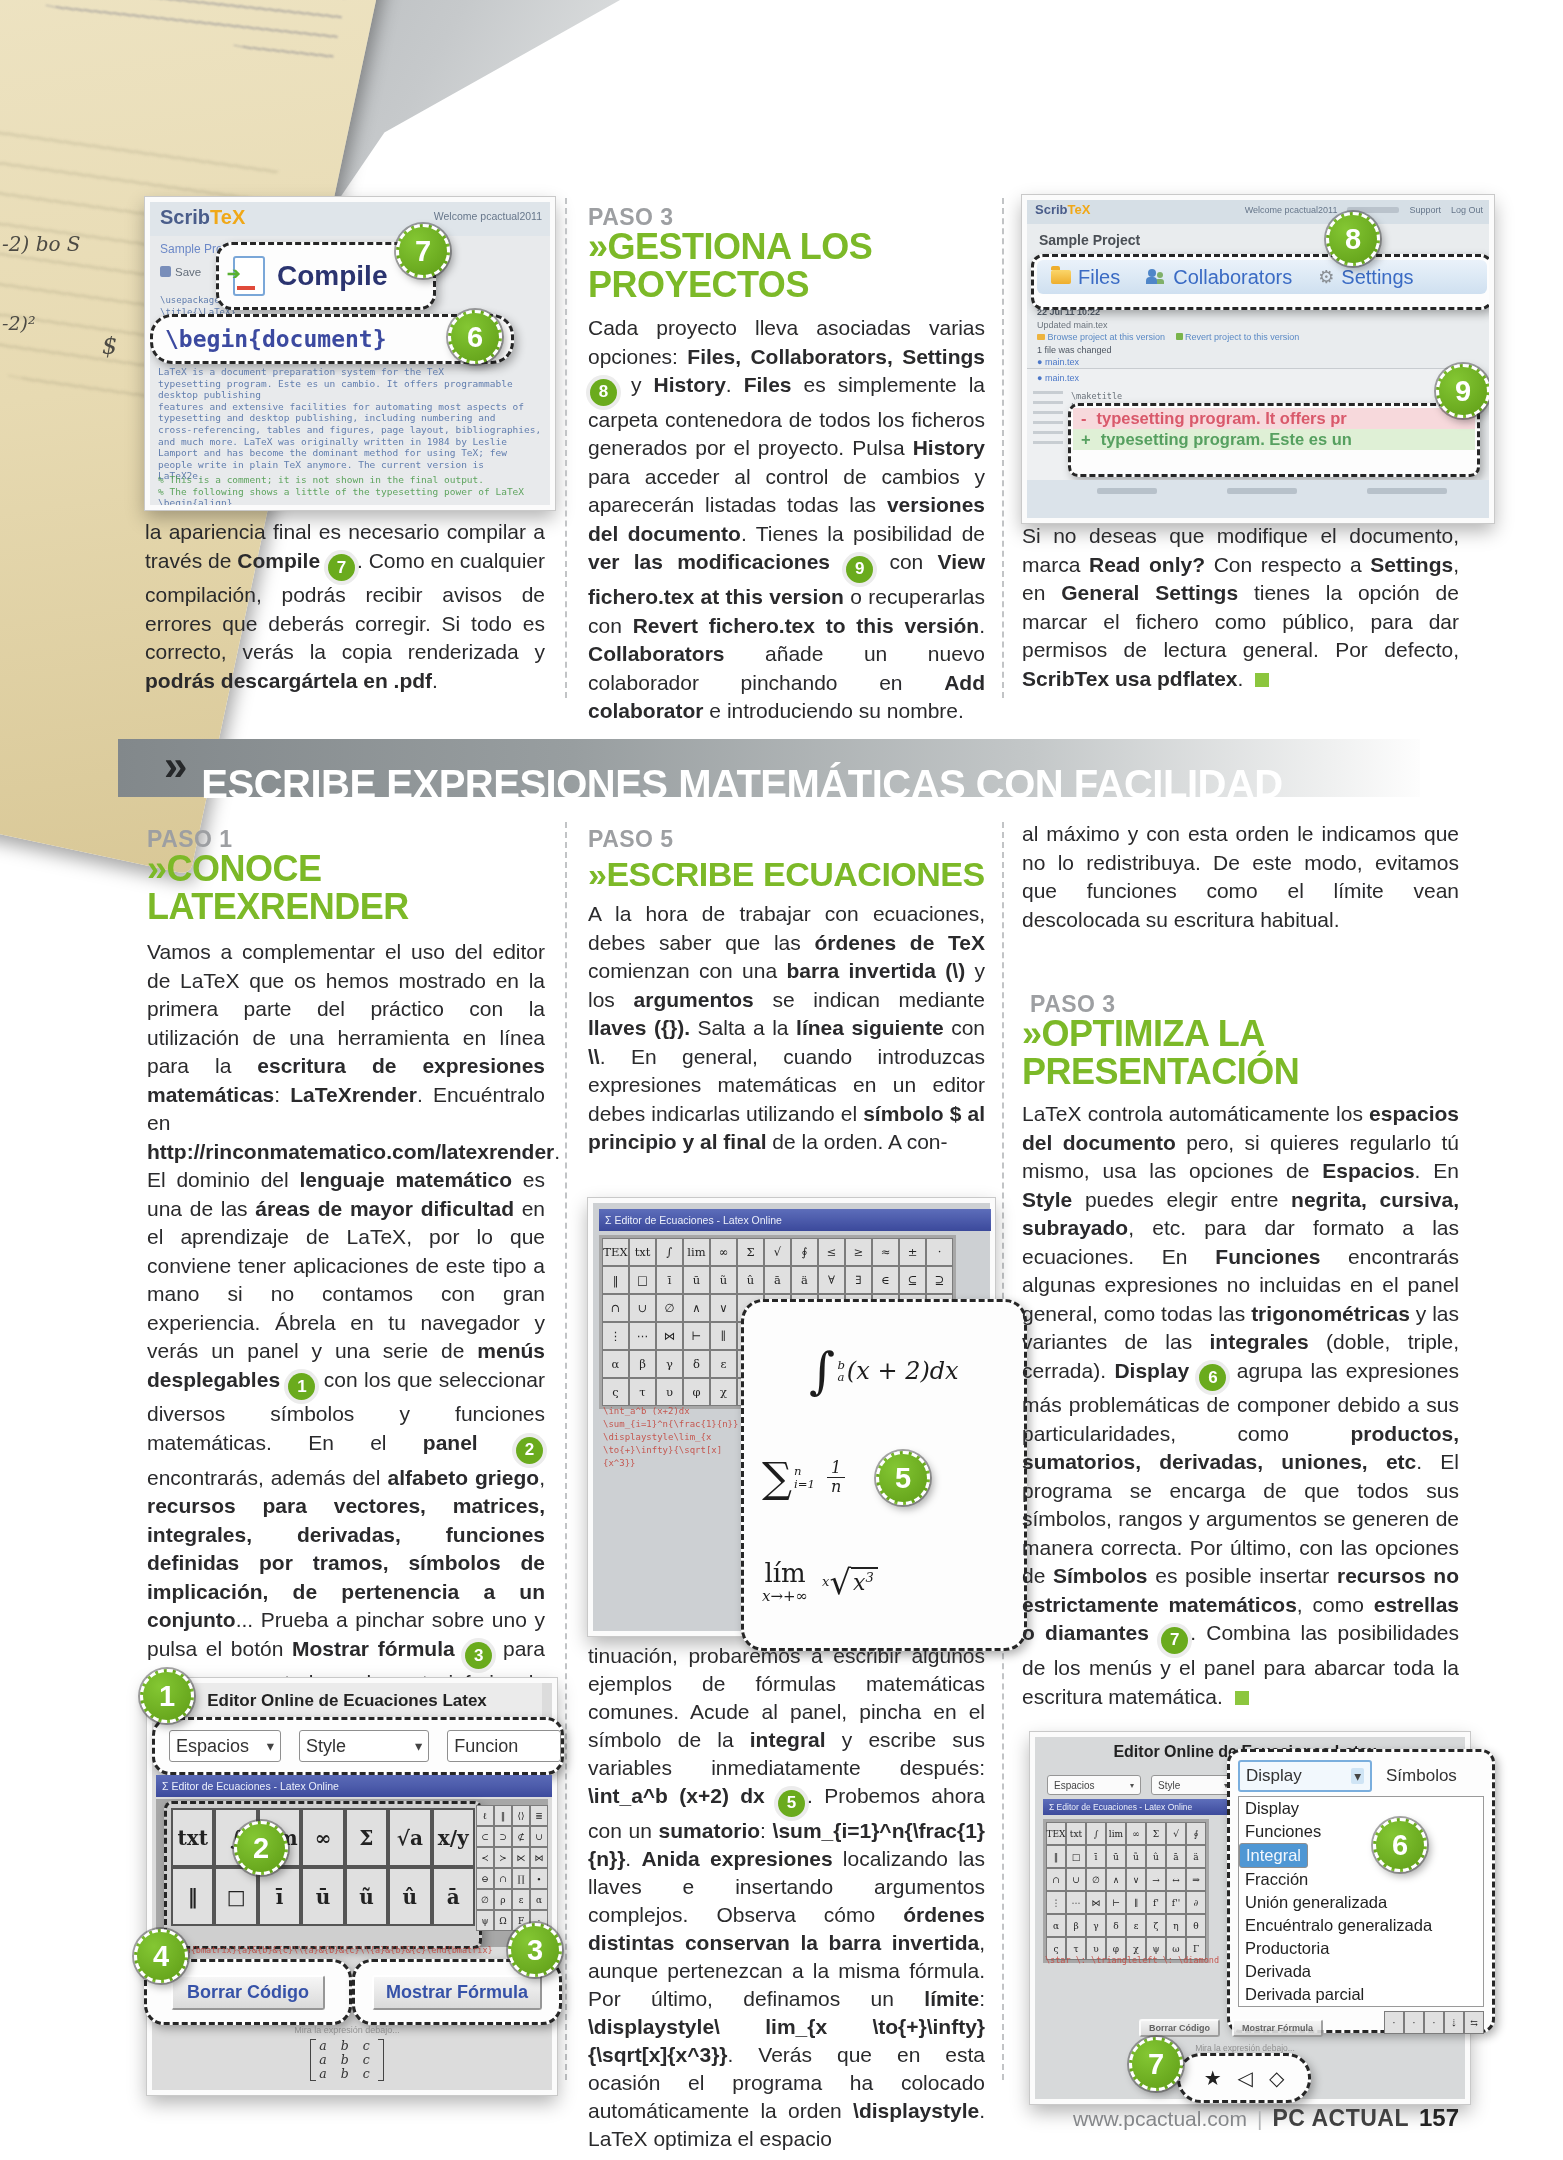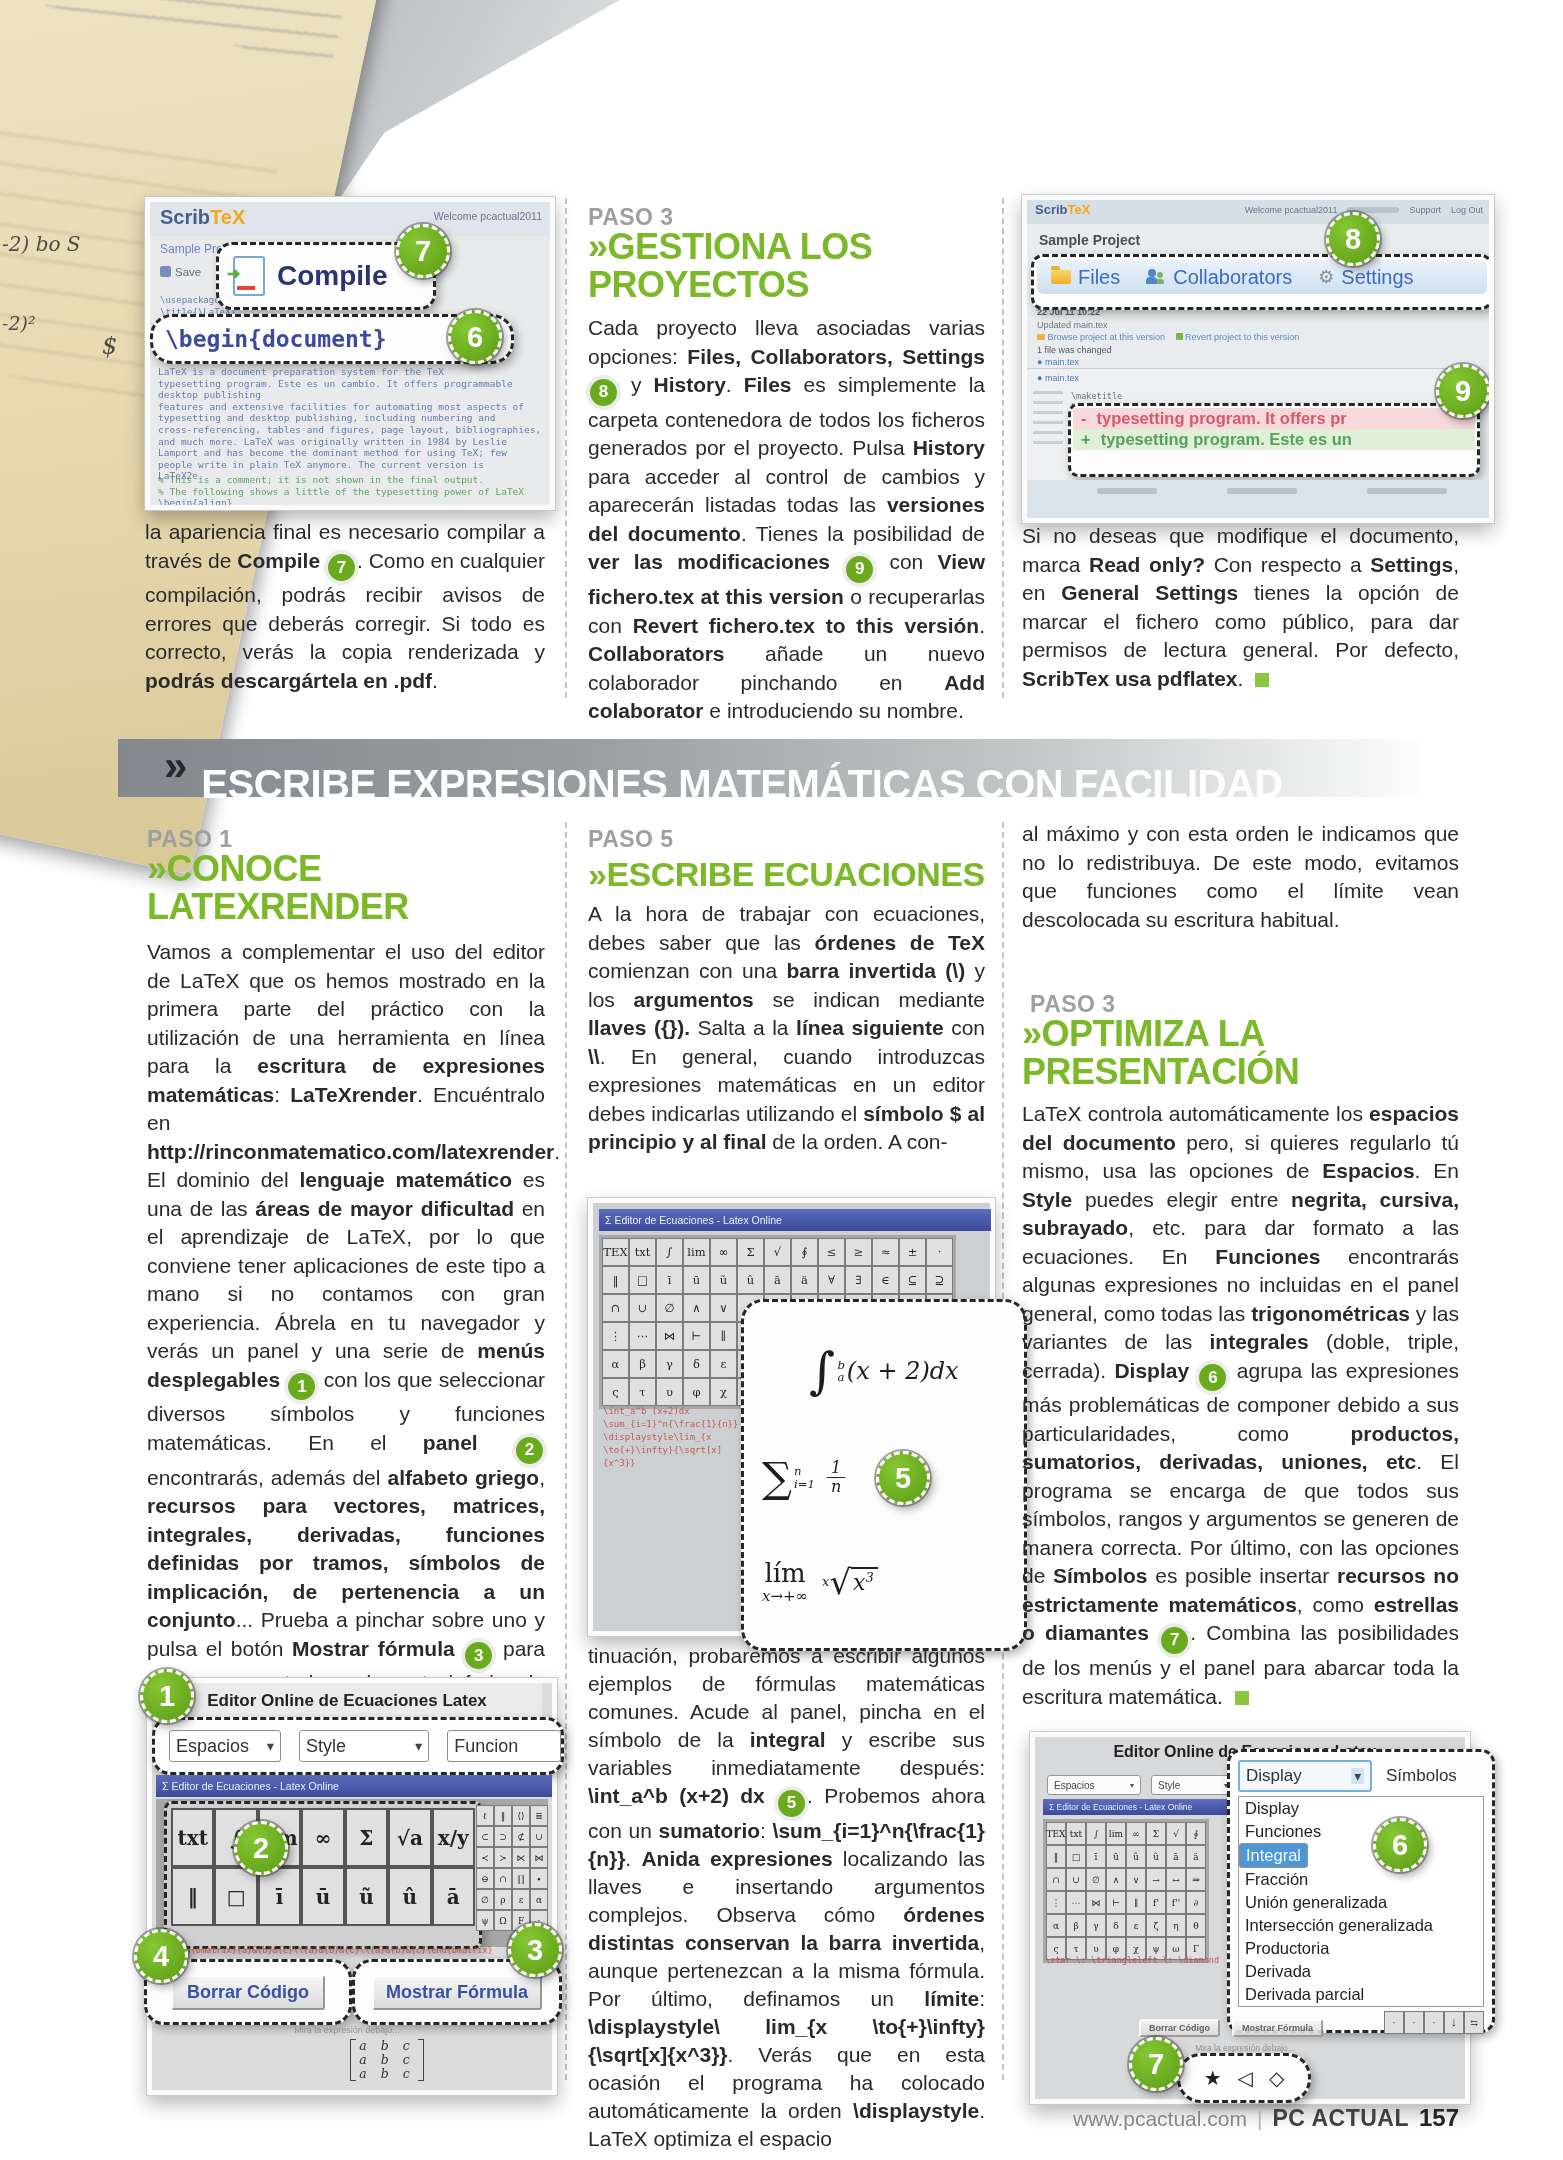--- a/index.html
+++ b/index.html
@@ -371,21 +371,21 @@
     <div class="dash" style="left:-8px;top:276px;width:202px;height:60px;border-radius:20px;display:flex;align-items:center;justify-content:center;">
       <span class="btn3d" style="font-size:18px;padding:5px 14px;">Borrar Código</span>
     </div>
     <div class="dash" style="left:200px;top:276px;width:204px;height:60px;border-radius:20px;display:flex;align-items:center;justify-content:center;">
       <span class="btn3d" style="font-size:18px;padding:5px 12px;">Mostrar Fórmula</span>
     </div>
     <div class="bc" style="left:-18px;top:246px;">4</div>
     <div class="bc" style="left:356px;top:240px;">3</div>
 
     <div class="abs blur2" style="left:0;top:342px;width:390px;text-align:center;font-size:9px;color:#8a8a8a;">Mira la expresión debajo...</div>
-    <div class="abs" style="left:0;top:356px;width:390px;text-align:center;padding-left:40px;">
+    <div class="abs" style="left:0;top:356px;width:390px;text-align:center;">
       <span class="matrix"><div>a b c</div><div>a b c</div><div>a b c</div></span>
     </div>
   </div>
 
   <div class="abs kicker" style="left:588px;top:820px;">PASO 5</div>
   <div class="abs gtitle" style="left:588px;top:850px;font-size:34px;margin-top:7px;">»ESCRIBE ECUACIONES</div>
   <p class="abs body" style="left:588px;top:900px;width:397px;"><span>A la hora de trabajar con ecuaciones, debes saber que las </span><span class="rb">órdenes de TeX</span><span> comienzan con una </span><span class="rb">barra invertida (\)</span><span> y los </span><span class="rb">argumentos</span><span> se indican mediante </span><span class="rb">llaves ({}).</span><span> Salta a la </span><span class="rb">línea siguiente</span><span> con </span><span class="rb">\\</span><span>. En general, cuando introduzcas expresiones matemáticas en un editor debes indicarlas utilizando el </span><span class="rb">símbolo $ al principio y al final</span><span> de la orden. A con-</span></p>
 
   <div class="shot" id="editor2" style="left:588px;top:1198px;width:397px;height:428px;background:#cdd0d3;">
     <div class="abs bluebar blur2" style="left:6px;top:6px;width:380px;height:22px;">Σ  Editor de Ecuaciones  -  Latex Online</div>
@@ -611,21 +611,21 @@
     <div class="abs redcode blur2" style="left:10px;top:218px;width:180px;font-size:8.5px;">\star \: \triangleleft \: \diamond</div>
 
     <div class="dash" style="left:192px;top:12px;width:246px;height:262px;border-radius:14px;padding:8px;">
       <div style="display:flex;align-items:center;gap:14px;">
         <span class="sel" style="height:28px;width:118px;font-size:17px;border:2px solid #7aaedd;background:#f2f8fd;">
             <span>Display</span>
             <span class="car" style="background:#cfe4f5;padding:0 3px;border-radius:2px;">▾</span>
           </span>
         <span style="font-size:17px;color:#333;">Símbolos</span>
       </div>
-      <div class="menu" style="margin-top:4px;"><div class="mitem">Display</div><div class="mitem">Funciones</div><div class="mitem sel">Integral</div><div class="mitem">Fracción</div><div class="mitem">Unión generalizada</div><div class="mitem">Intersección generalizada</div><div class="mitem">Productoria</div><div class="mitem">Derivada</div><div class="mitem">Derivada parcial</div></div>
+      <div class="menu" style="margin-top:4px;"><div class="mitem">Display</div><div class="mitem">Funciones</div><div class="mitem sel">Integral</div><div class="mitem">Fracción</div><div class="mitem">Unión generalizada</div><div class="mitem">Encuéntralo generalizada</div><div class="mitem">Productoria</div><div class="mitem">Derivada</div><div class="mitem">Derivada parcial</div></div>
       <div class="grid-sm" style="margin-top:4px;display:flex;justify-content:flex-end;">
           <div class="prow">
             <span class="pcell">·</span>
             <span class="pcell">·</span>
             <span class="pcell">·</span>
             <span class="pcell">⇣</span>
             <span class="pcell">⇆</span>
           </div>
         </div>
     </div>

